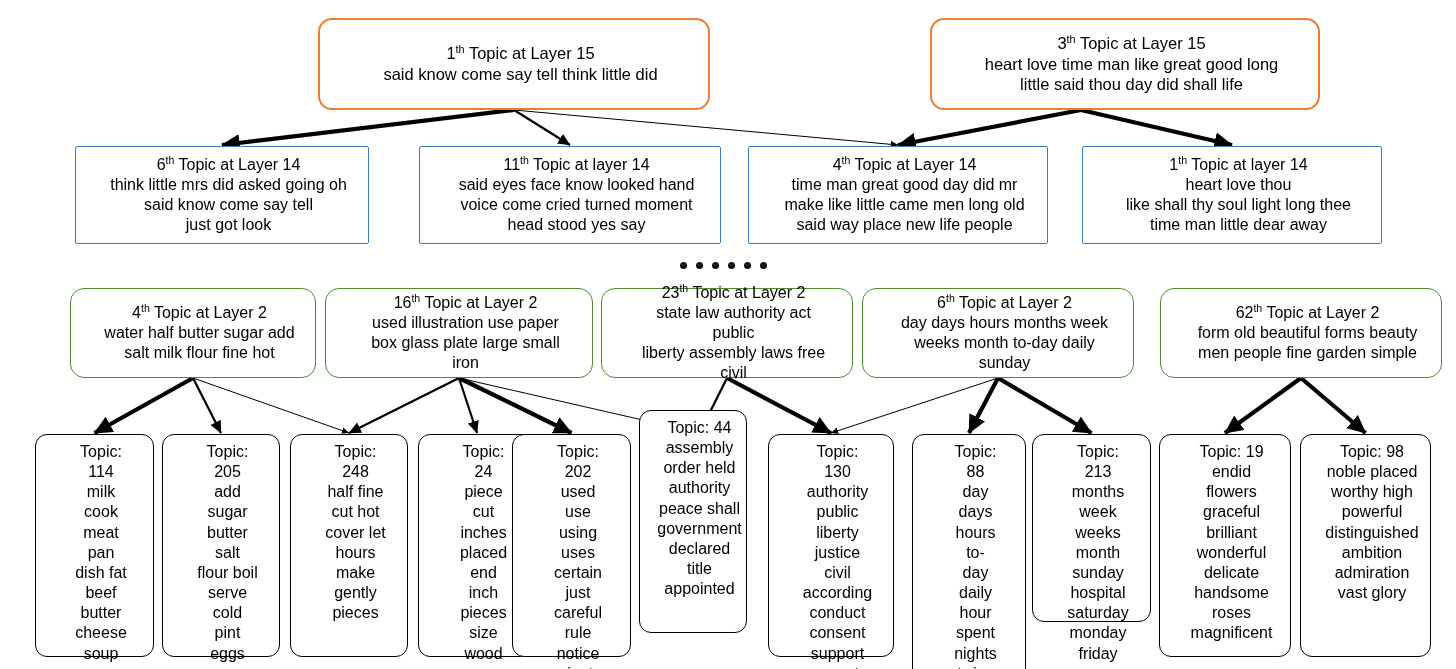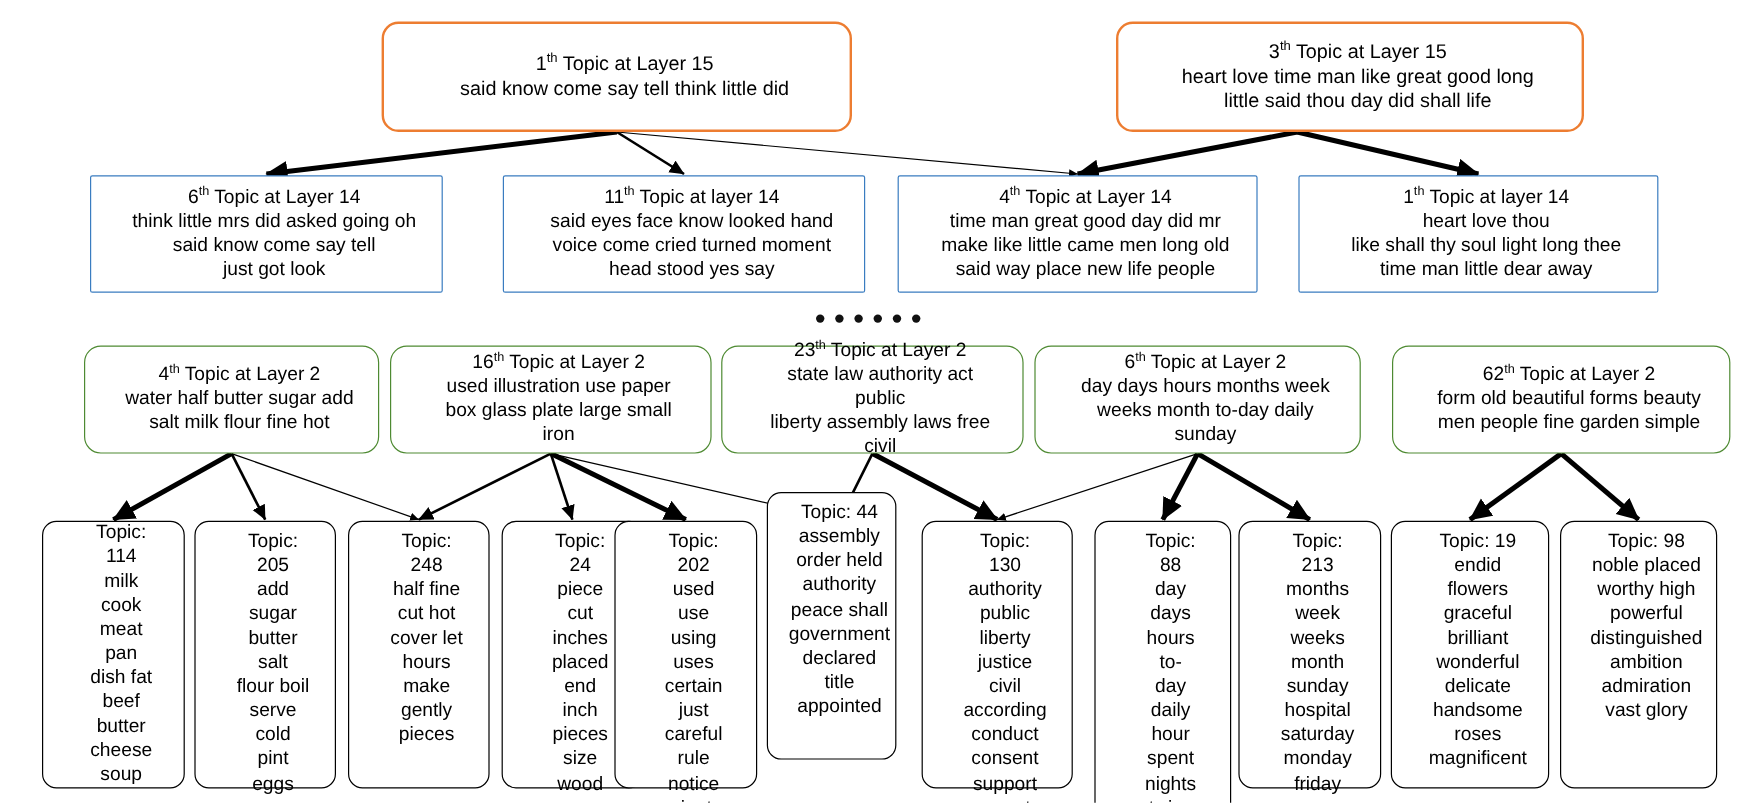--- a/index.html
+++ b/index.html
@@ -176,21 +176,21 @@
   <div class="node lvl2" style="left:1160px;top:288px;width:282px;height:90px;">
     <div class="txt">
       <div>
         <span>62</span><sup>th</sup><span> Topic at Layer 2</span>
       </div>
       <div>form old beautiful forms beauty</div>
       <div>men people fine garden simple</div>
     </div>
   </div>
 
-  <div class="node leaf" style="left:35px;top:434px;width:119px;height:223px;align-items:flex-end;">
+  <div class="node leaf" style="left:35px;top:434px;width:119px;height:223px;">
     <div class="txt">
       <div>Topic: 114</div>
       <div>milk cook</div>
       <div>meat pan</div>
       <div>dish fat beef</div>
       <div>butter</div>
       <div>cheese soup</div>
     </div>
   </div>
 
@@ -277,21 +277,21 @@
       <div>hours to-</div>
       <div>day daily</div>
       <div>hour spent</div>
       <div>nights</div>
       <div>twice</div>
       <div>twenty-</div>
       <div>four</div>
     </div>
   </div>
 
-  <div class="node leaf" style="left:1032px;top:434px;width:119px;height:223px;">
+  <div class="node leaf" style="left:1032px;top:434px;width:119px;height:188px;">
     <div class="txt">
       <div>Topic: 213</div>
       <div>months</div>
       <div>week weeks</div>
       <div>month</div>
       <div>sunday</div>
       <div>hospital</div>
       <div>saturday</div>
       <div>monday</div>
       <div>friday</div>

